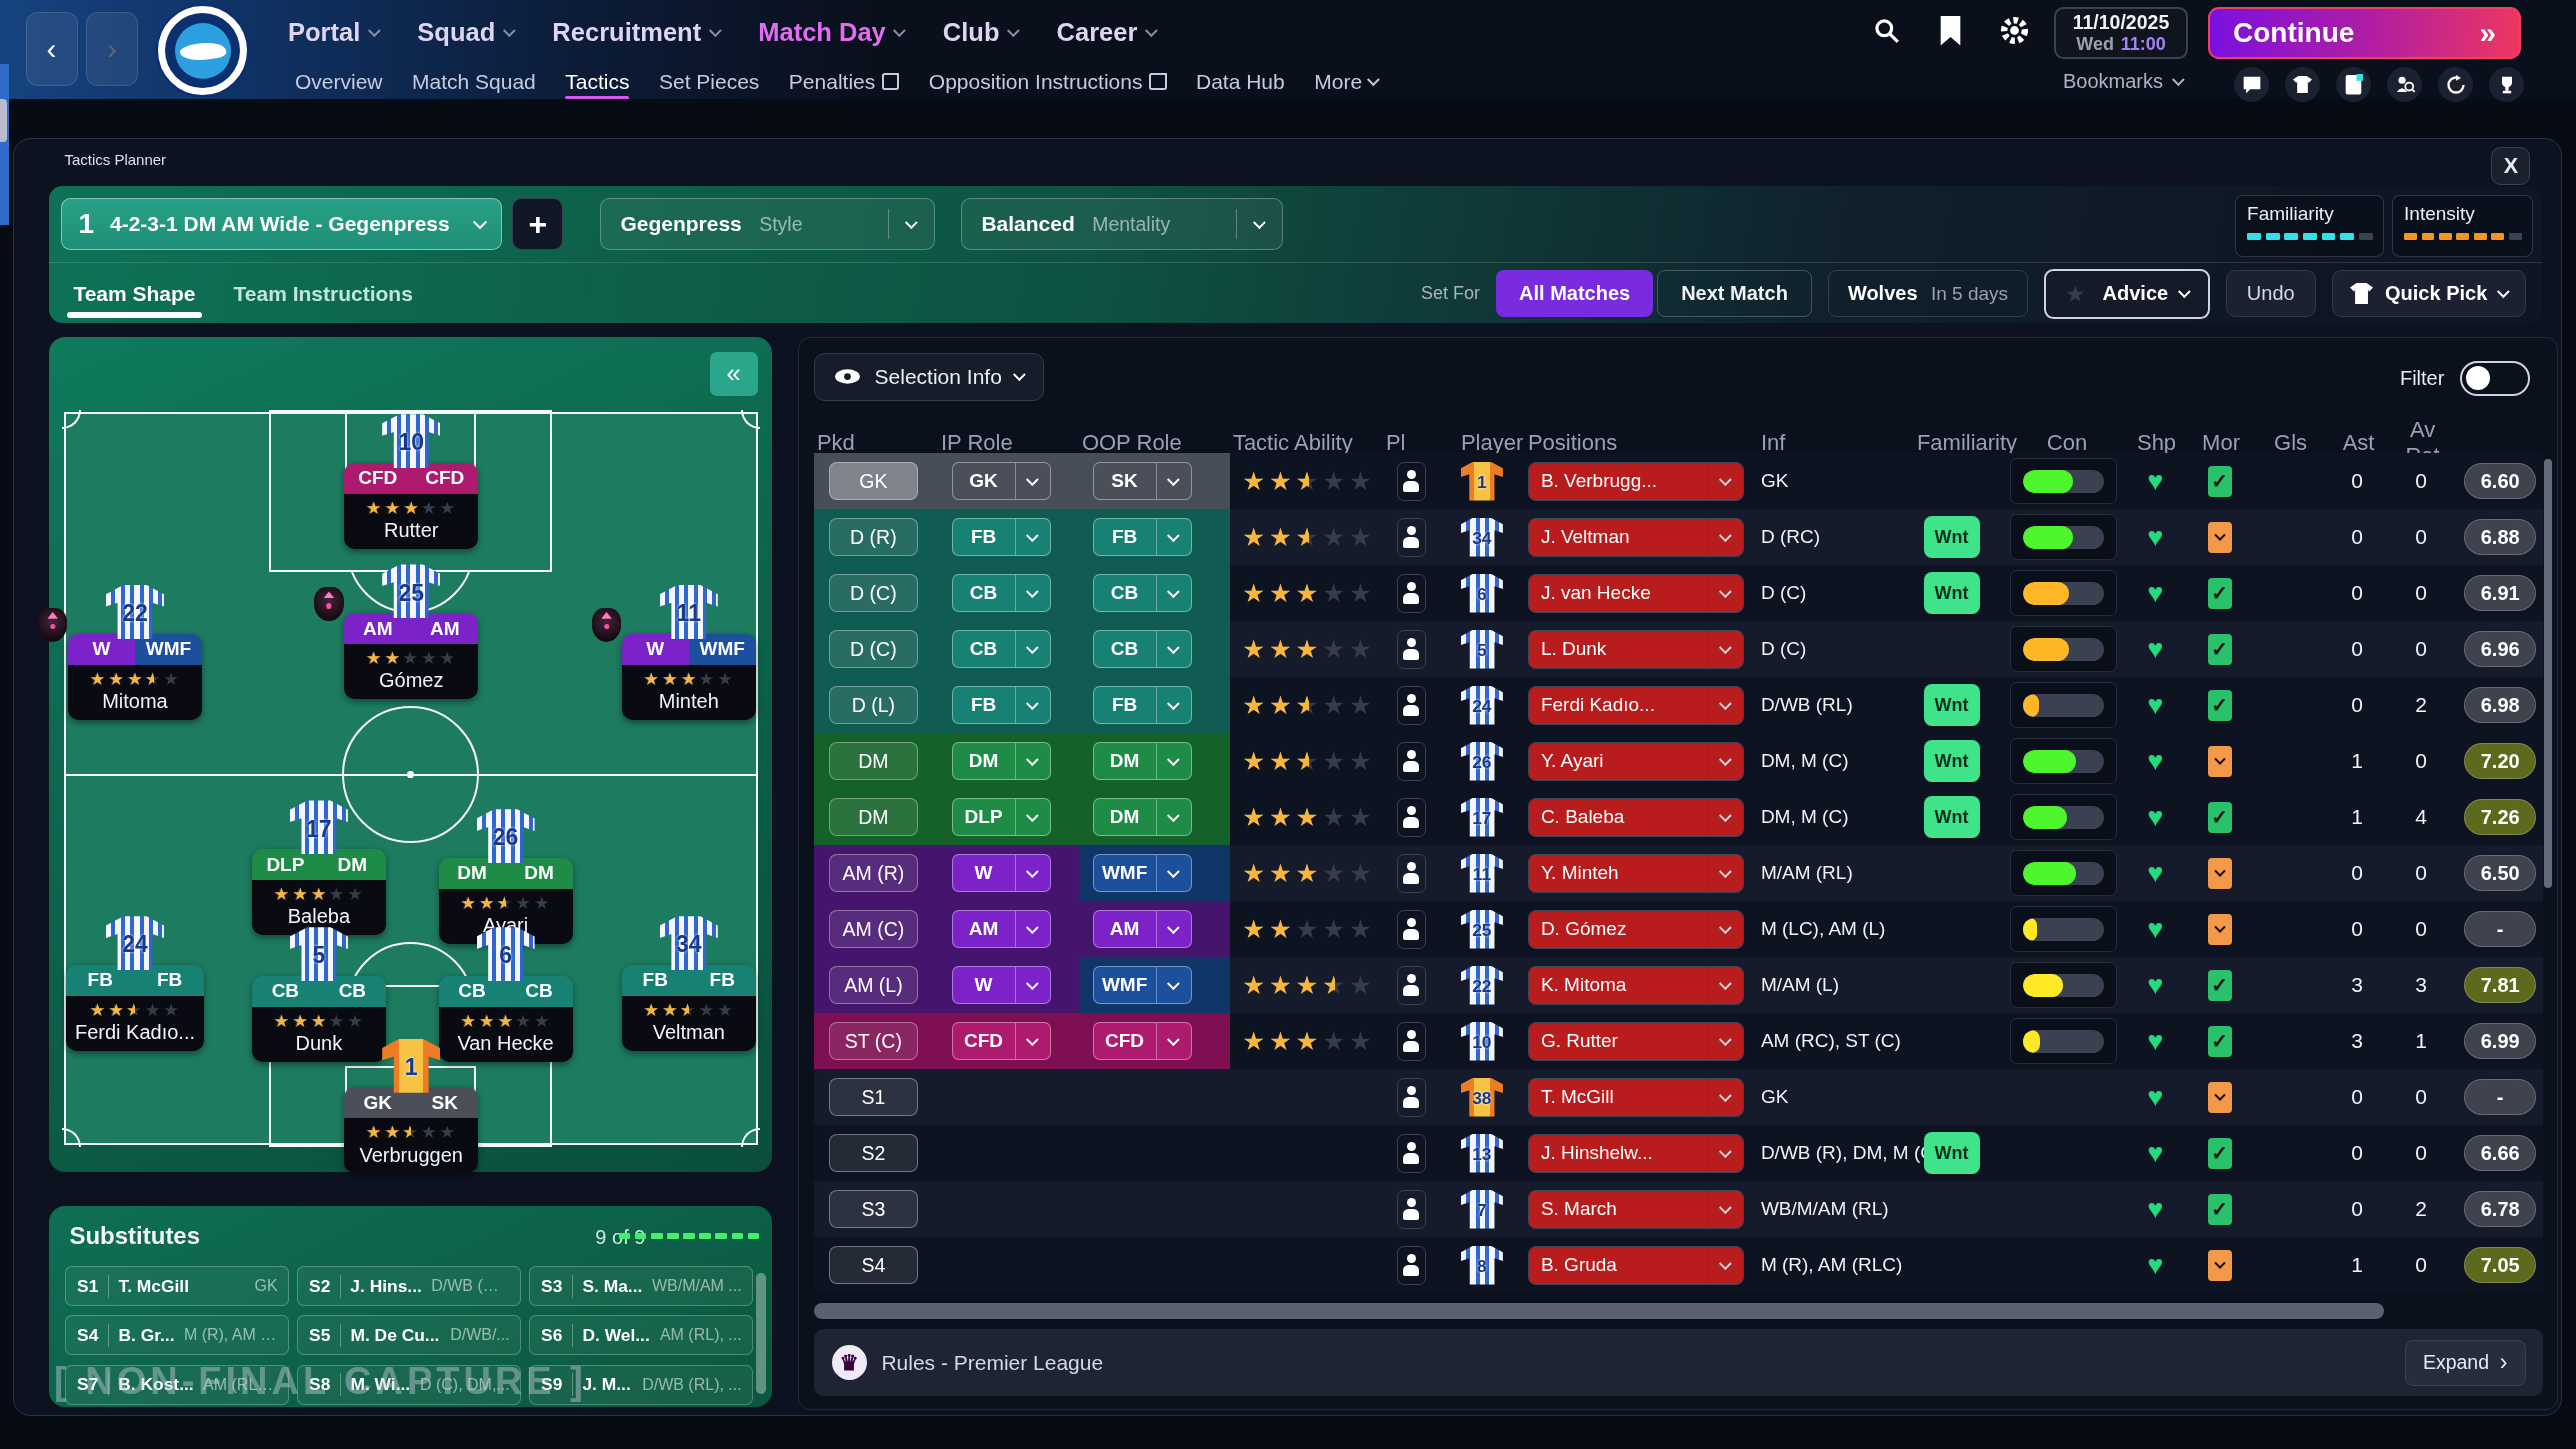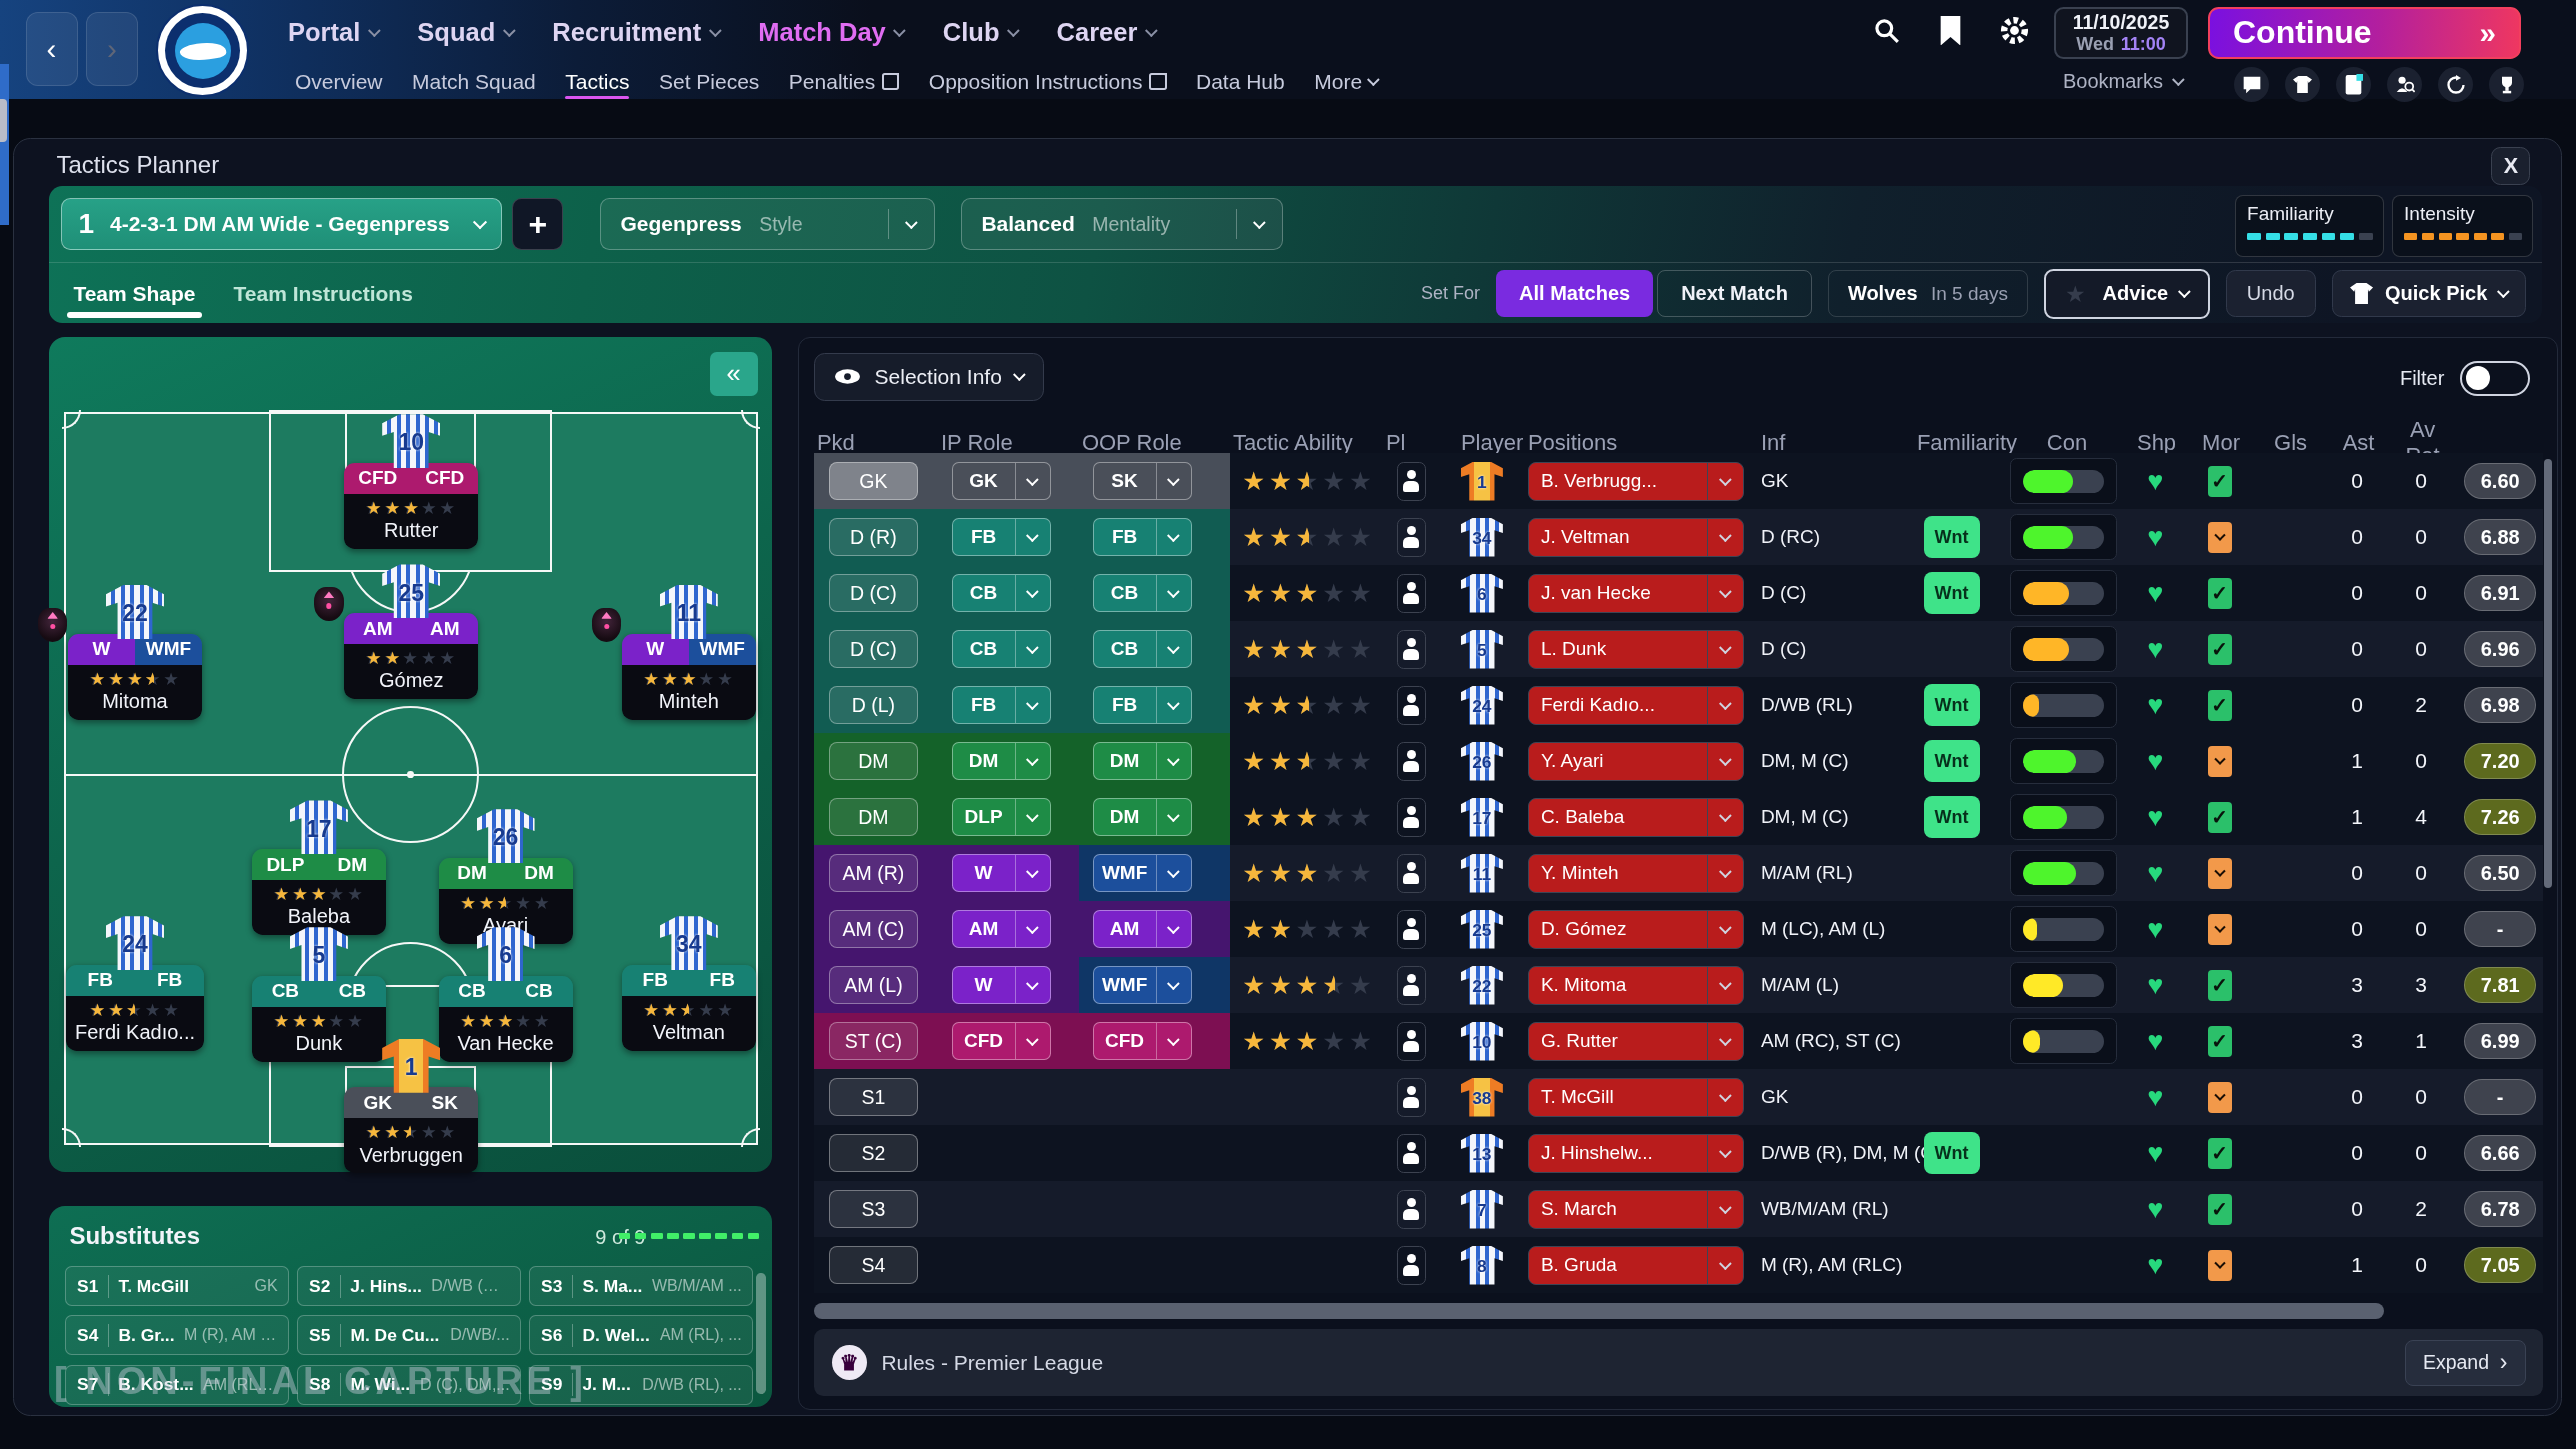--- a/index.html
+++ b/index.html
@@ -27,31 +27,31 @@
 .snav.active::after{content:"";position:absolute;left:0;right:0;bottom:0;height:3.4px;border-radius:2px;background:#d955ef}
 .ext{width:17.4px;height:17.4px;border:2px solid #c7cbdd;border-radius:2.7px;position:relative}
 .ext::after{content:"";position:absolute;right:-2px;top:-2px;width:8px;height:8px;border-top:2px solid #c7cbdd;border-right:2px solid #c7cbdd}
 #hdr-icons{position:absolute;left:1872px;top:14.8px;display:flex;gap:35px;align-items:center}
 #hdr-icons svg{display:block}
 #date-box{position:absolute;left:2054px;top:6.7px;width:134px;height:52px;border:2px solid #3a4150;border-radius:9.4px;background:#10141f;display:flex;flex-direction:column;align-items:center;justify-content:center;line-height:1.15}
 #date-box .d1{font-size:19.5px;font-weight:bold;color:#f0f2f8}
 #date-box .d2{font-size:18px;color:#9aa0b2;font-weight:bold}
 #date-box .d2 b{color:#a383f5;margin-left:6.7px}
 #continue-btn{position:absolute;left:2208px;top:6.7px;width:313px;height:52px;border-radius:10.7px;border:2.7px solid #f23f5e;background:linear-gradient(95deg,#7a10e0,#b31f9e 55%,#ef3760);display:flex;align-items:center;padding:0 23px;cursor:pointer}
-#continue-btn .lbl{font-size:32px;font-weight:bold}
+#continue-btn .lbl{font-size:28px;font-weight:bold}
 #continue-btn .arr{margin-left:auto;font-size:29.5px;font-weight:bold}
 #bookmarks{position:absolute;left:2063px;top:70px;display:flex;align-items:center;gap:10.7px;font-size:20px;color:#aeb3c4}
 #toolbar-circles{position:absolute;left:2234px;top:67px;display:flex;gap:16px}
 .circ{width:35px;height:35px;border-radius:50%;background:#1b2130;display:flex;align-items:center;justify-content:center}
 .strip-blue{position:absolute;left:0;top:64px;width:9.4px;height:161px;background:#2f6cc9}
 .strip-tab{position:absolute;left:0;top:99px;width:6.7px;height:43px;background:#b9bdc9;border-radius:0 4px 4px 0}
 
 
 #modal{position:absolute;left:13.4px;top:138px;width:2549px;height:1278px;background:#0d1220;border:1.3px solid #2a3140;border-radius:17.4px}
-#modal-title{position:absolute;left:42px;top:12px;font-size:24px;color:#dde0ec}
+#modal-title{position:absolute;left:50px;top:12px;font-size:15px;color:#dde0ec}
 #modal-close{position:absolute;right:31px;top:8px;width:39px;height:38px;border-radius:9.4px;border:1.3px solid #3a4150;background:#1a202e;display:flex;align-items:center;justify-content:center;font-size:21.5px;font-weight:bold;color:#e8eaf2;cursor:pointer}
 
 
 #band{position:absolute;left:35px;top:47px;width:2493px;height:137px;border-radius:13.4px;
 background:linear-gradient(100deg,#0e7257 0%,#0d614a 22%,#0e5243 42%,#10202c 72%,#0e1524 92%)}
 #band-div{position:absolute;left:0;right:0;top:76px;height:1.3px;background:rgba(255,255,255,0.14)}
 #formation-sel{position:absolute;left:12px;top:12px;width:441px;height:52px;border-radius:9.4px;border:1.3px solid rgba(255,255,255,0.45);background:linear-gradient(#27a187,#1f8f77);display:flex;align-items:center;padding:0 16px;gap:16px;cursor:pointer}
 #formation-sel .slot{font-size:28px;font-weight:bold}
 #formation-sel .name{font-size:21px;font-weight:bold;white-space:nowrap}
 #formation-sel .chv{margin-left:auto;width:10px;height:10px;border-width:2.7px}

